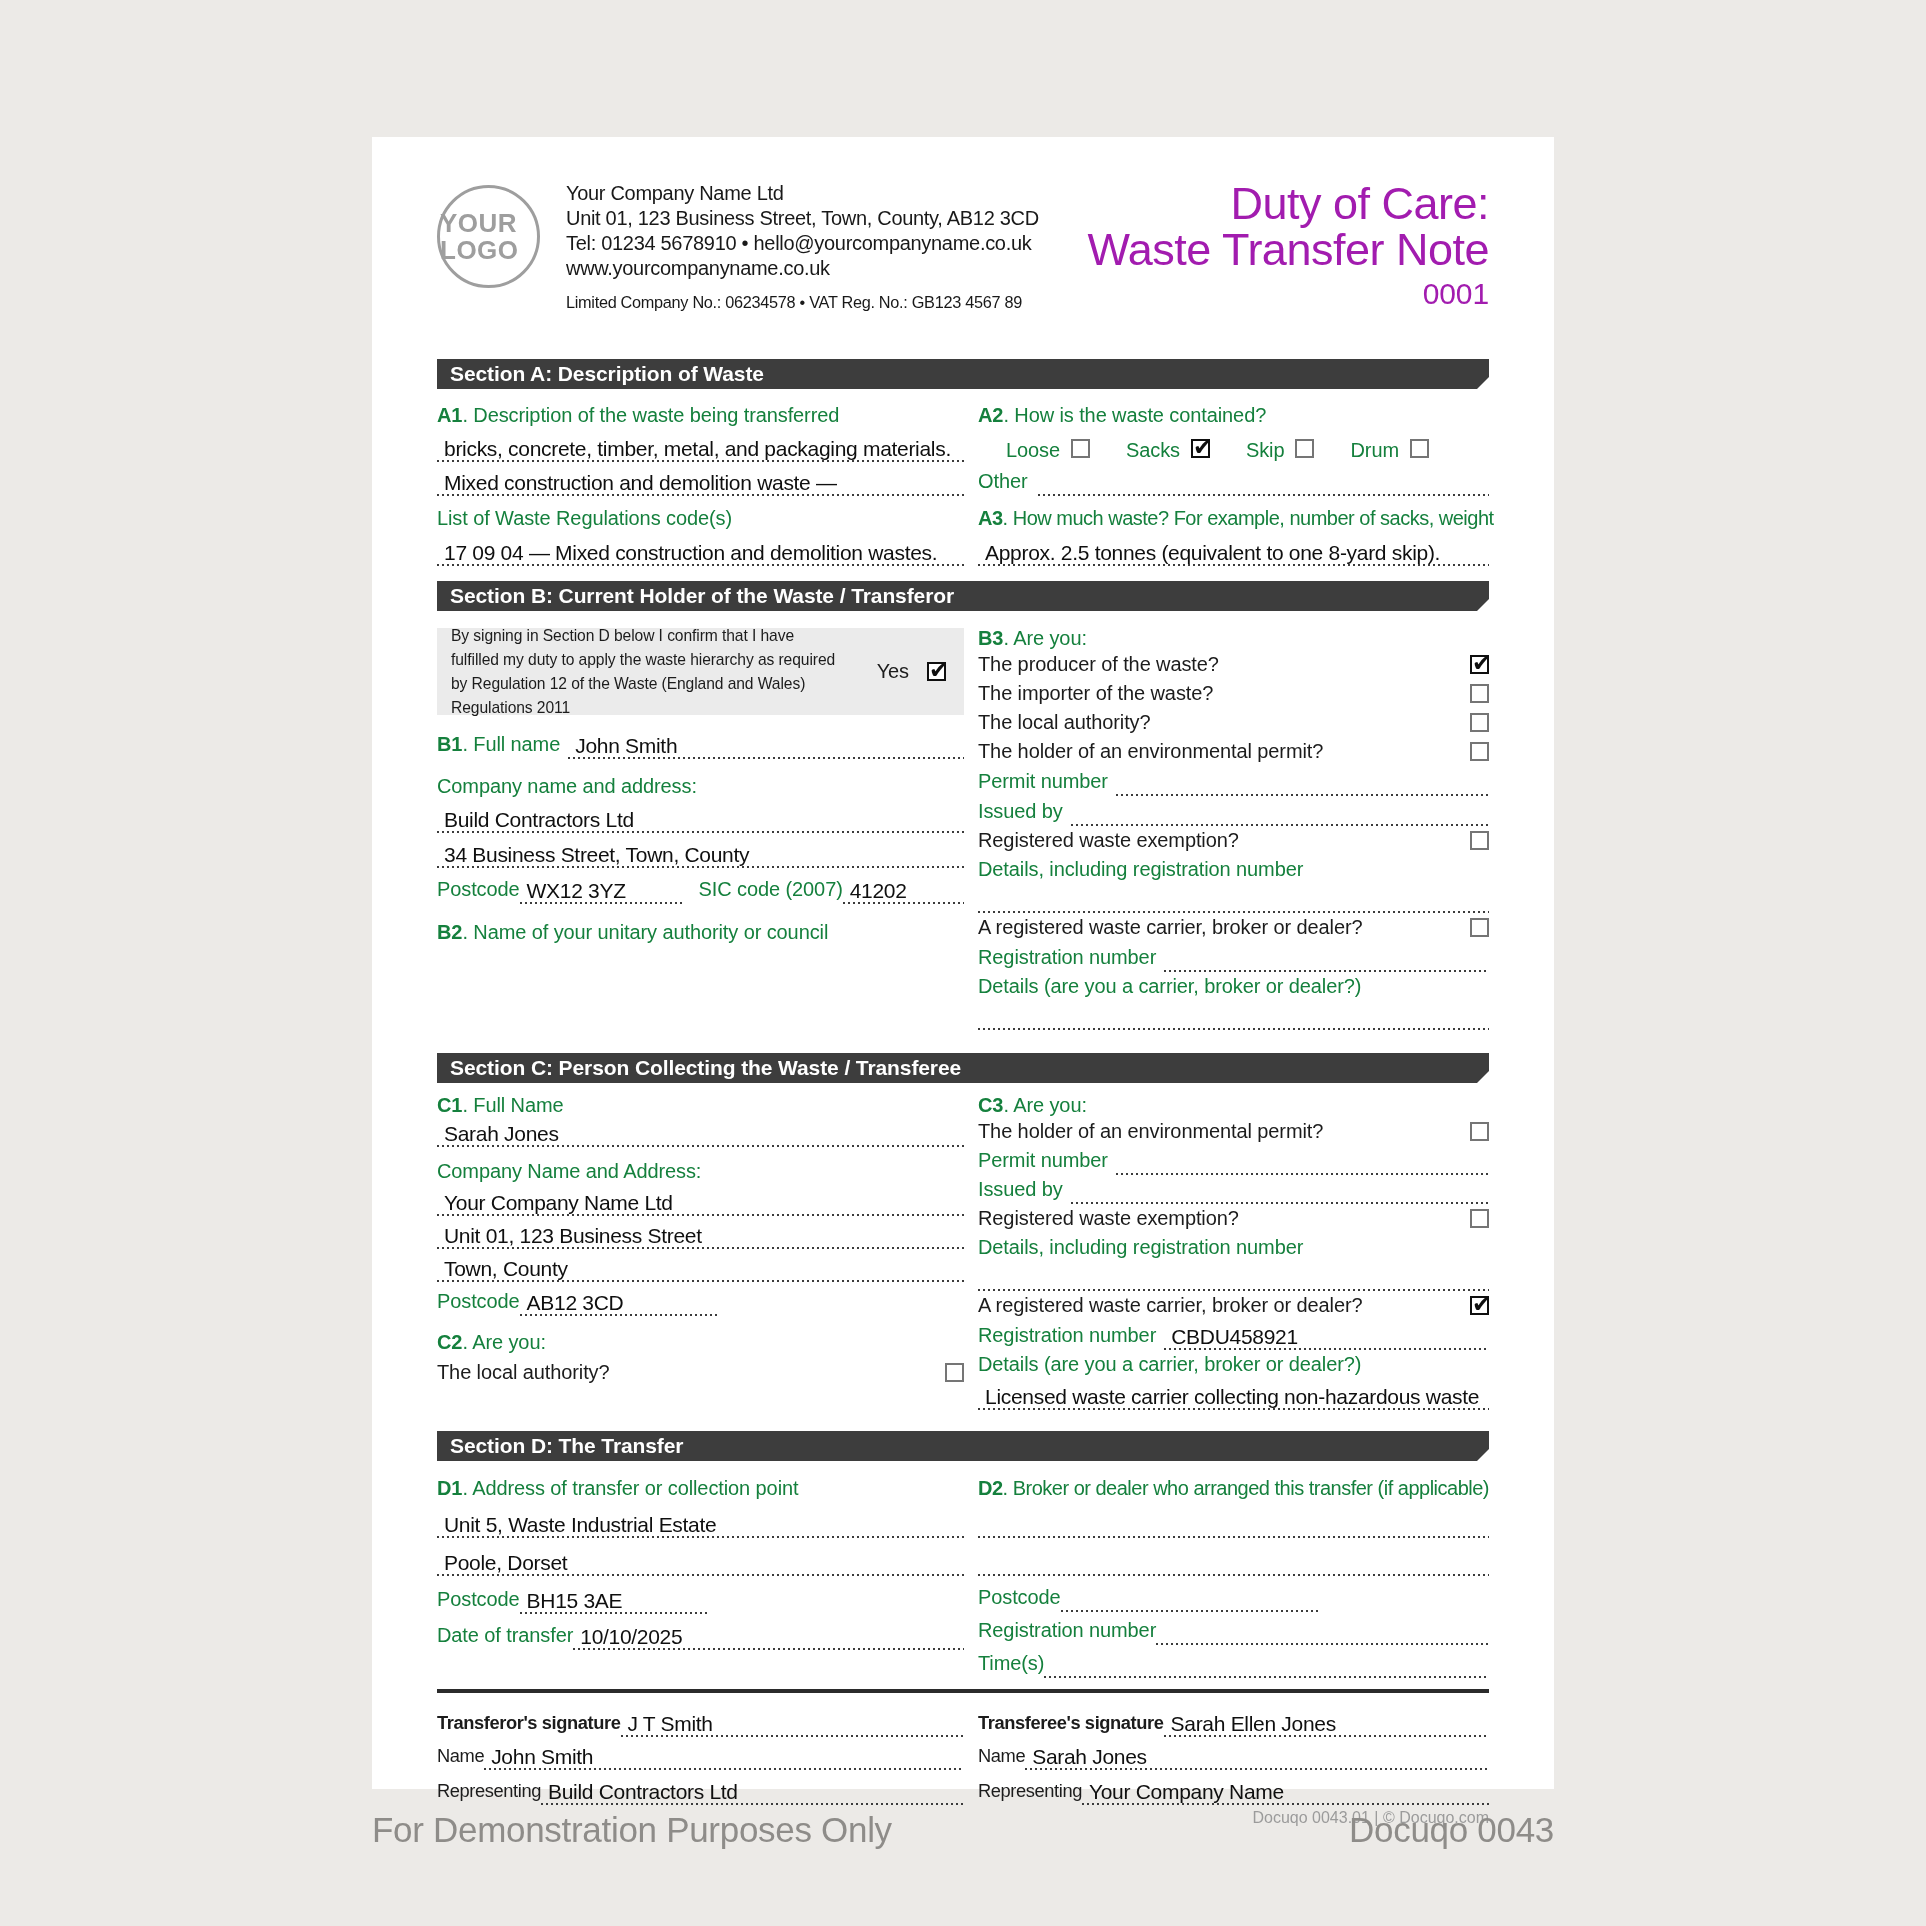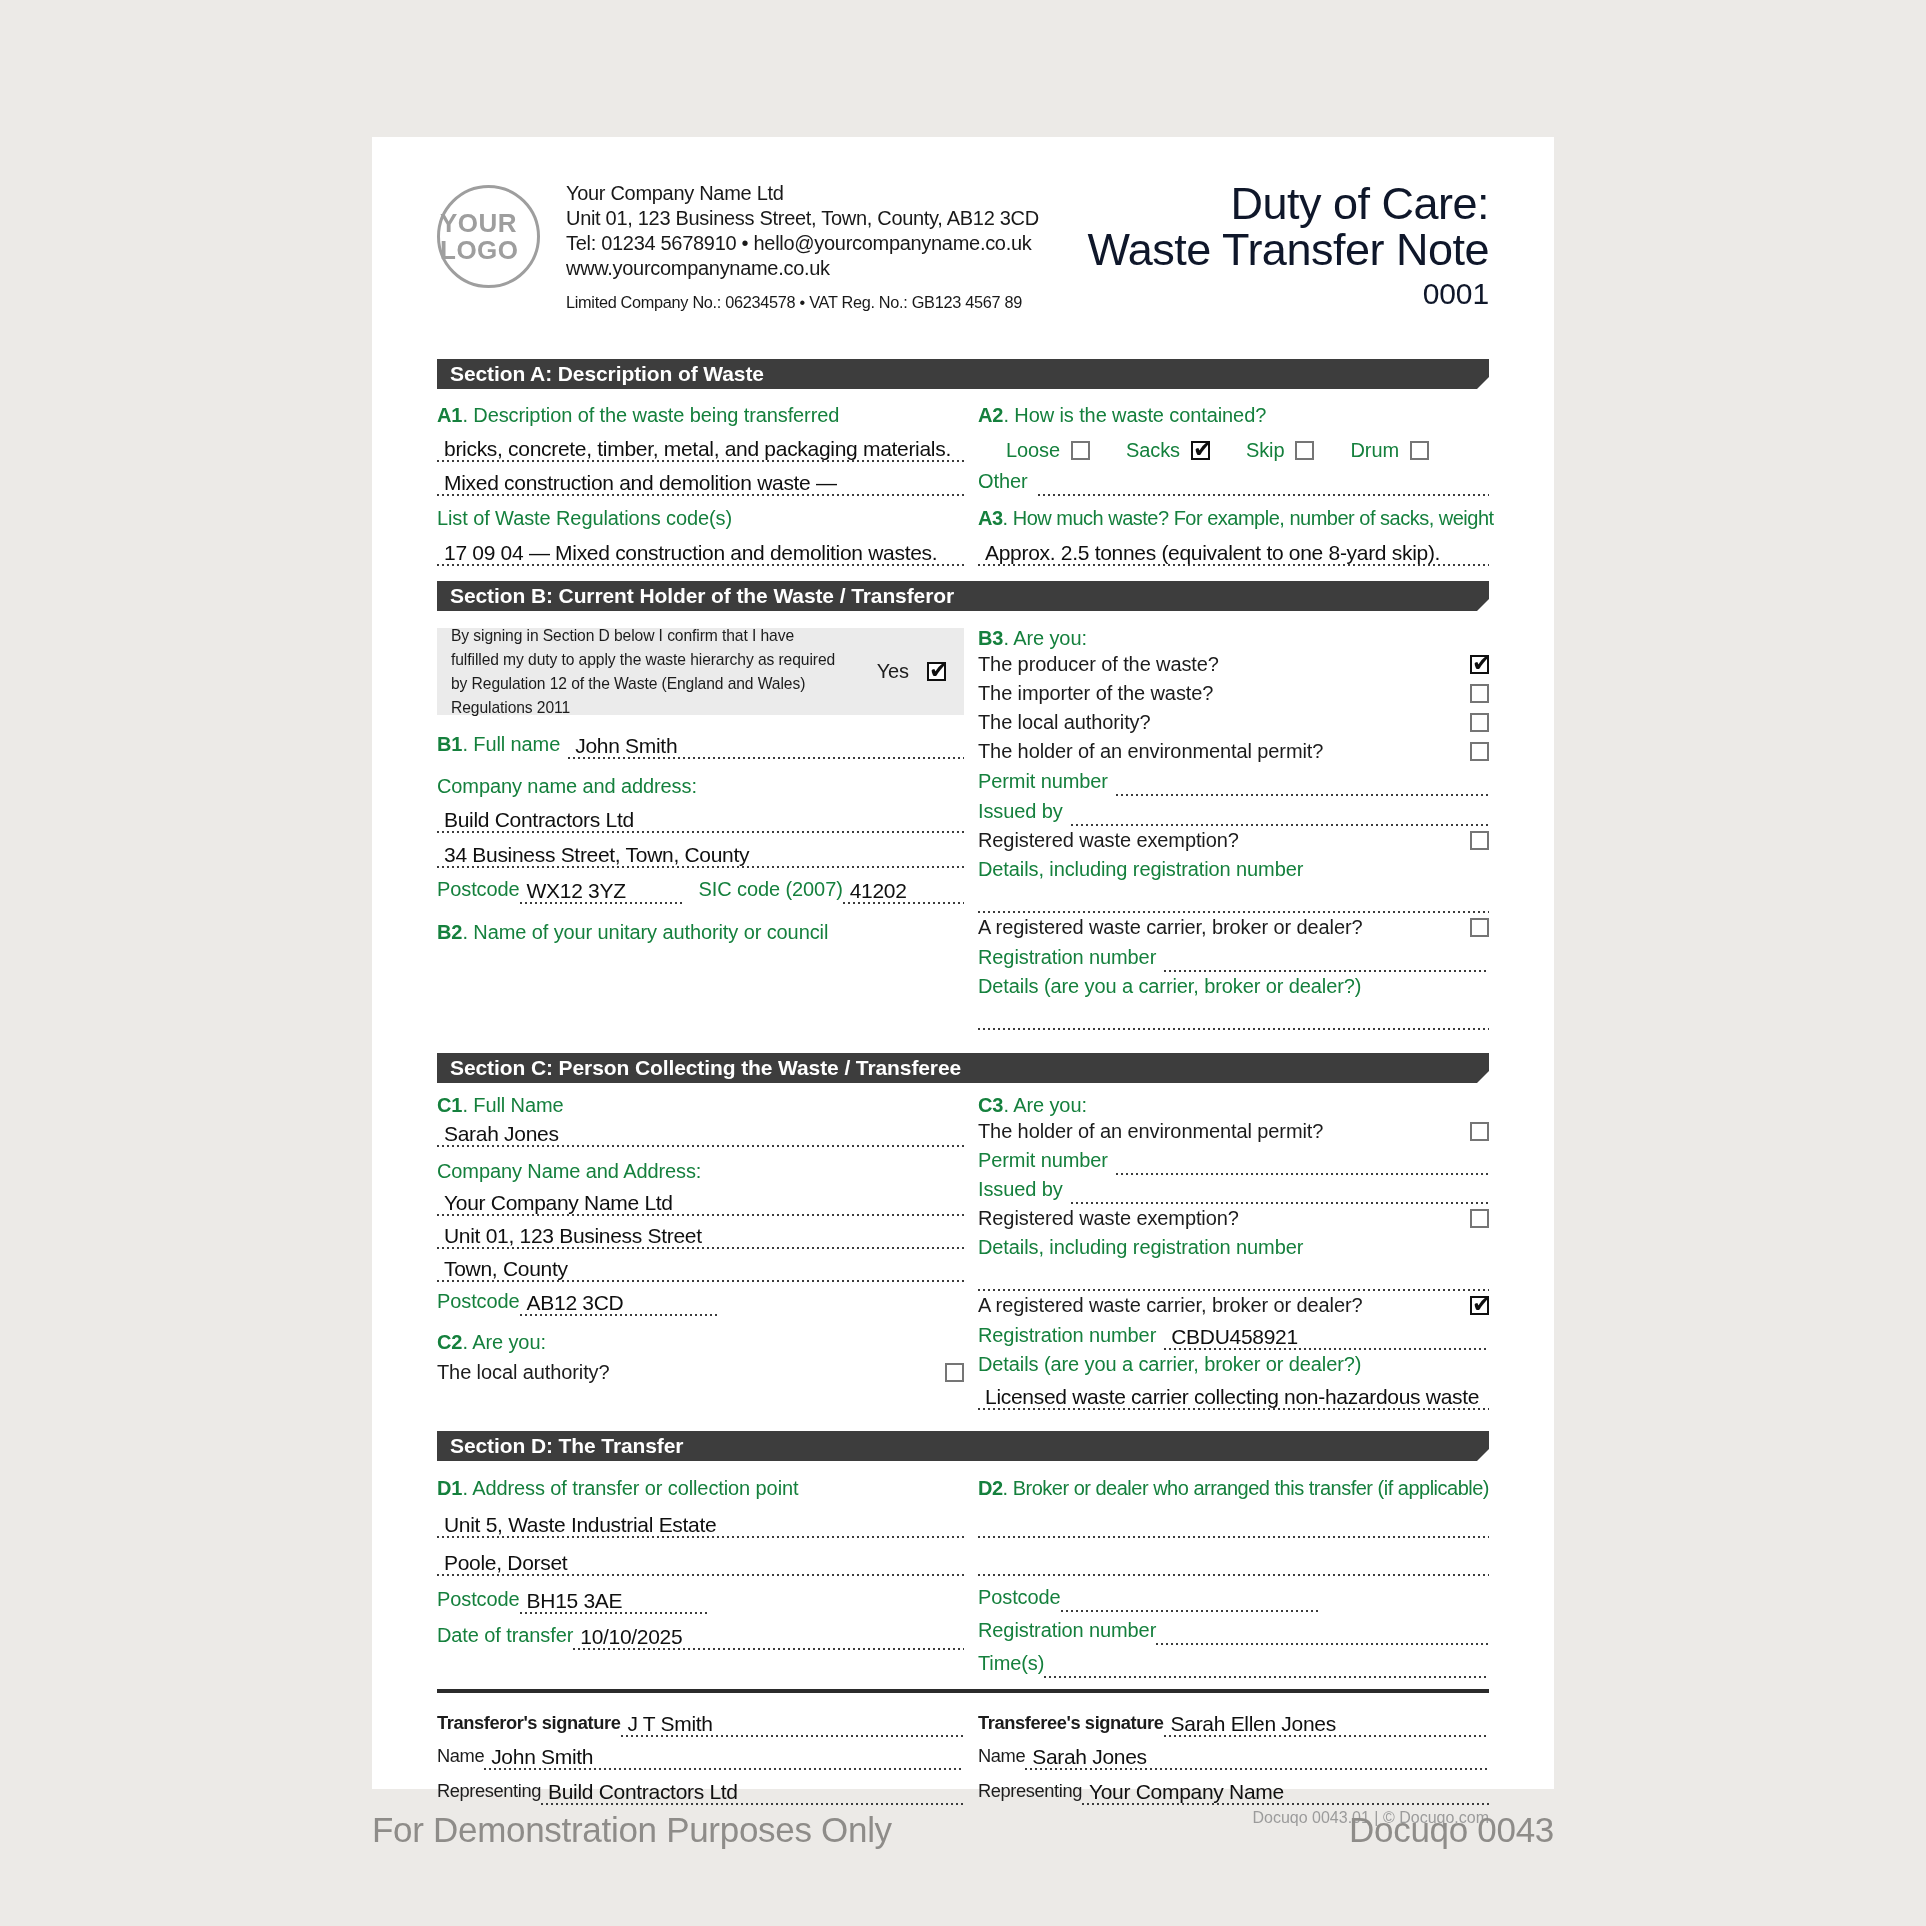--- a/index.html
+++ b/index.html
@@ -17,21 +17,21 @@
   .header{padding-top:44px;height:164px;display:flex;justify-content:space-between;box-sizing:content-box;}
   .brand{display:flex;}
   .logo{
     width:103px;height:103px;border:3px solid #9E9E9E;border-radius:50%;
     display:flex;flex-direction:column;align-items:flex-start;justify-content:center;
     color:#9E9E9E;font-weight:700;font-size:26px;line-height:27px;letter-spacing:0.5px;
     margin-top:4px;flex-shrink:0;box-sizing:border-box;
   }
   .company{margin-left:26px;font-size:20px;line-height:25px;color:#191919;letter-spacing:-0.3px;white-space:nowrap;}
   .company .reg{font-size:16.3px;margin-top:9px;}
-  .title-block{text-align:right;color:#0f172a;flex-shrink:0;}
+  .title-block{text-align:right;color:#a21caf;flex-shrink:0;}
   .t-line{font-size:45px;line-height:46px;font-weight:400;letter-spacing:-0.5px;white-space:nowrap;}
   .doc-num{font-size:30px;line-height:34px;margin-top:4px;}
   
   .bar{
     height:30px;background:#3D3D3D;color:#fff;font-weight:700;font-size:21px;
     display:flex;align-items:center;padding-left:13px;box-sizing:border-box;
     clip-path:polygon(0 0,100% 0,100% calc(100% - 12px),calc(100% - 12px) 100%,0 100%);
   }
   .bar-a{margin-top:14px;}
   .bar-b{margin-top:15px;}
@@ -60,21 +60,21 @@
   .cb.checked::after{
     content:"✔";position:absolute;left:0px;top:-7px;font-size:23px;font-weight:700;color:#0f0f0f;
     font-family:"DejaVu Sans",sans-serif;
   }
   
   .h26{height:26px;} .h25{height:25px;} .h24{height:24px;}
   .mt8{margin-top:8px;} .mt10{margin-top:10px;} .mt12{margin-top:12px;} .mt13{margin-top:13px;}
   .mt14{margin-top:14px;} .mt15{margin-top:15px;}
   .dl34{height:34px;} .dl35{height:35px;} .dl36{height:36px;} .dl38{height:38px;}
   .contain-row{display:flex;align-items:center;height:30px;margin-top:8px;padding-left:28px;}
-  .cgroup{display:flex;align-items:center;margin-right:36px;}
+  .cgroup{display:flex;margin-right:36px;}
   .cgroup .lab{margin-right:11px;}
   .other-row{height:31px;display:flex;align-items:flex-end;}
   .other-row .lab{padding-bottom:3px;margin-right:10px;}
   
   .declare{
     margin-top:17px;height:87px;background:#EBEBEB;display:flex;align-items:center;
     padding:8px 18px 8px 14px;box-sizing:border-box;
   }
   .declare .txt{flex:1;font-size:17px;line-height:24px;color:#1c1c1c;transform:scaleX(0.92);transform-origin:left center;width:108%;}
   .declare .yes{font-size:20px;margin:0 18px 0 6px;}

